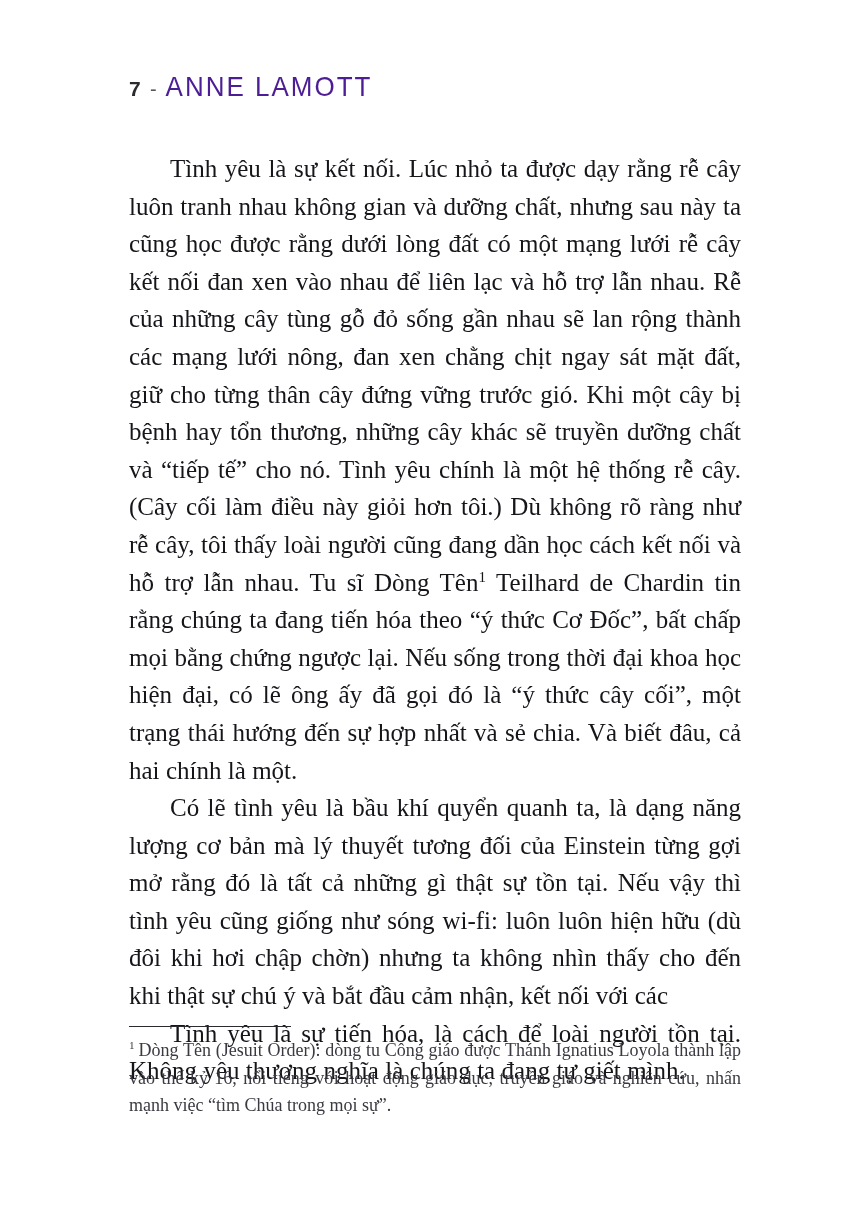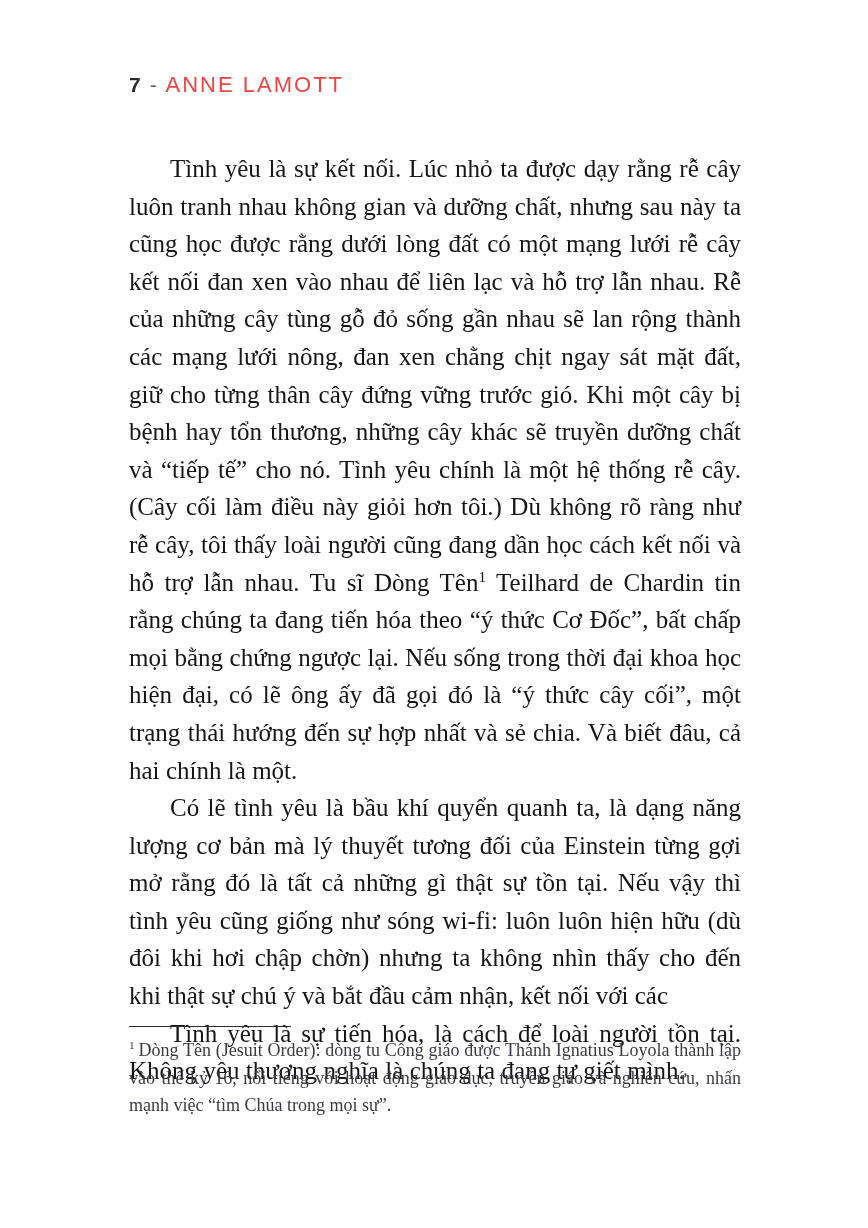--- a/index.html
+++ b/index.html
@@ -42,22 +42,22 @@
   }
 
   .head-dash {
     font-size: 20px;
     color: #55555c;
     margin: 0 9px 0 9px;
     font-weight: 400;
   }
 
   .head-author {
-    font-size: 22px;
-    color: #ef4444;
+    font-size: 26px;
+    color: #4c1d95;
     letter-spacing: 2.0px;
     font-weight: 300;
     transform: scaleY(1.04);
     transform-origin: left baseline;
   }
 
   
   .textblock {
     position: absolute;
     left: 129px;

